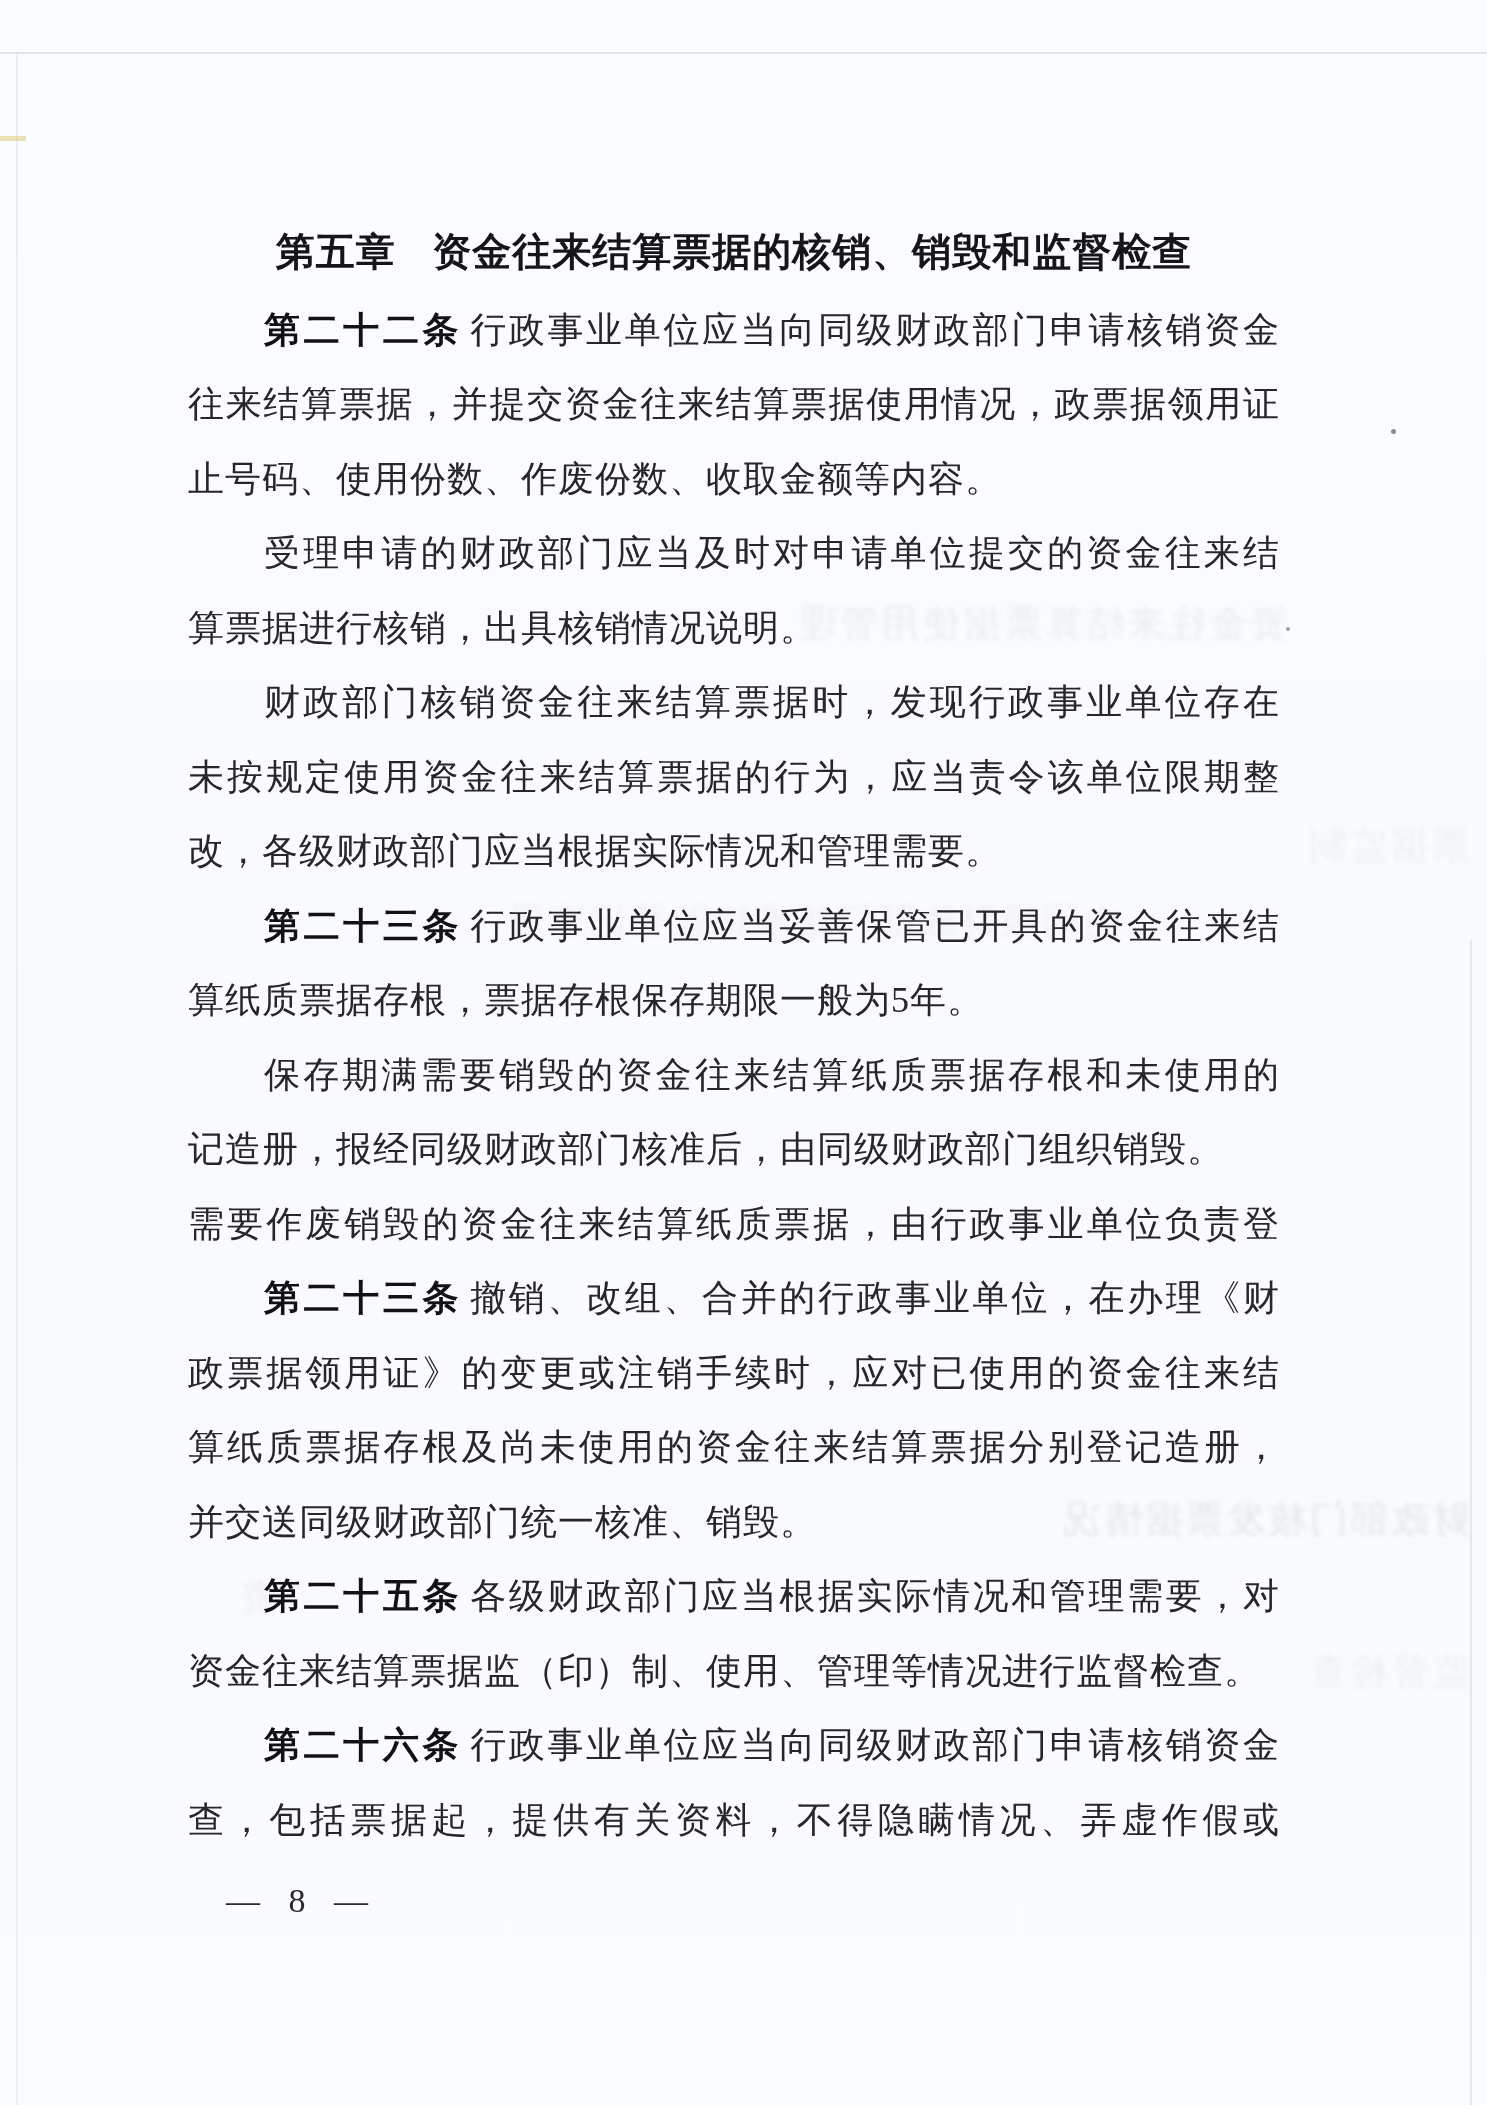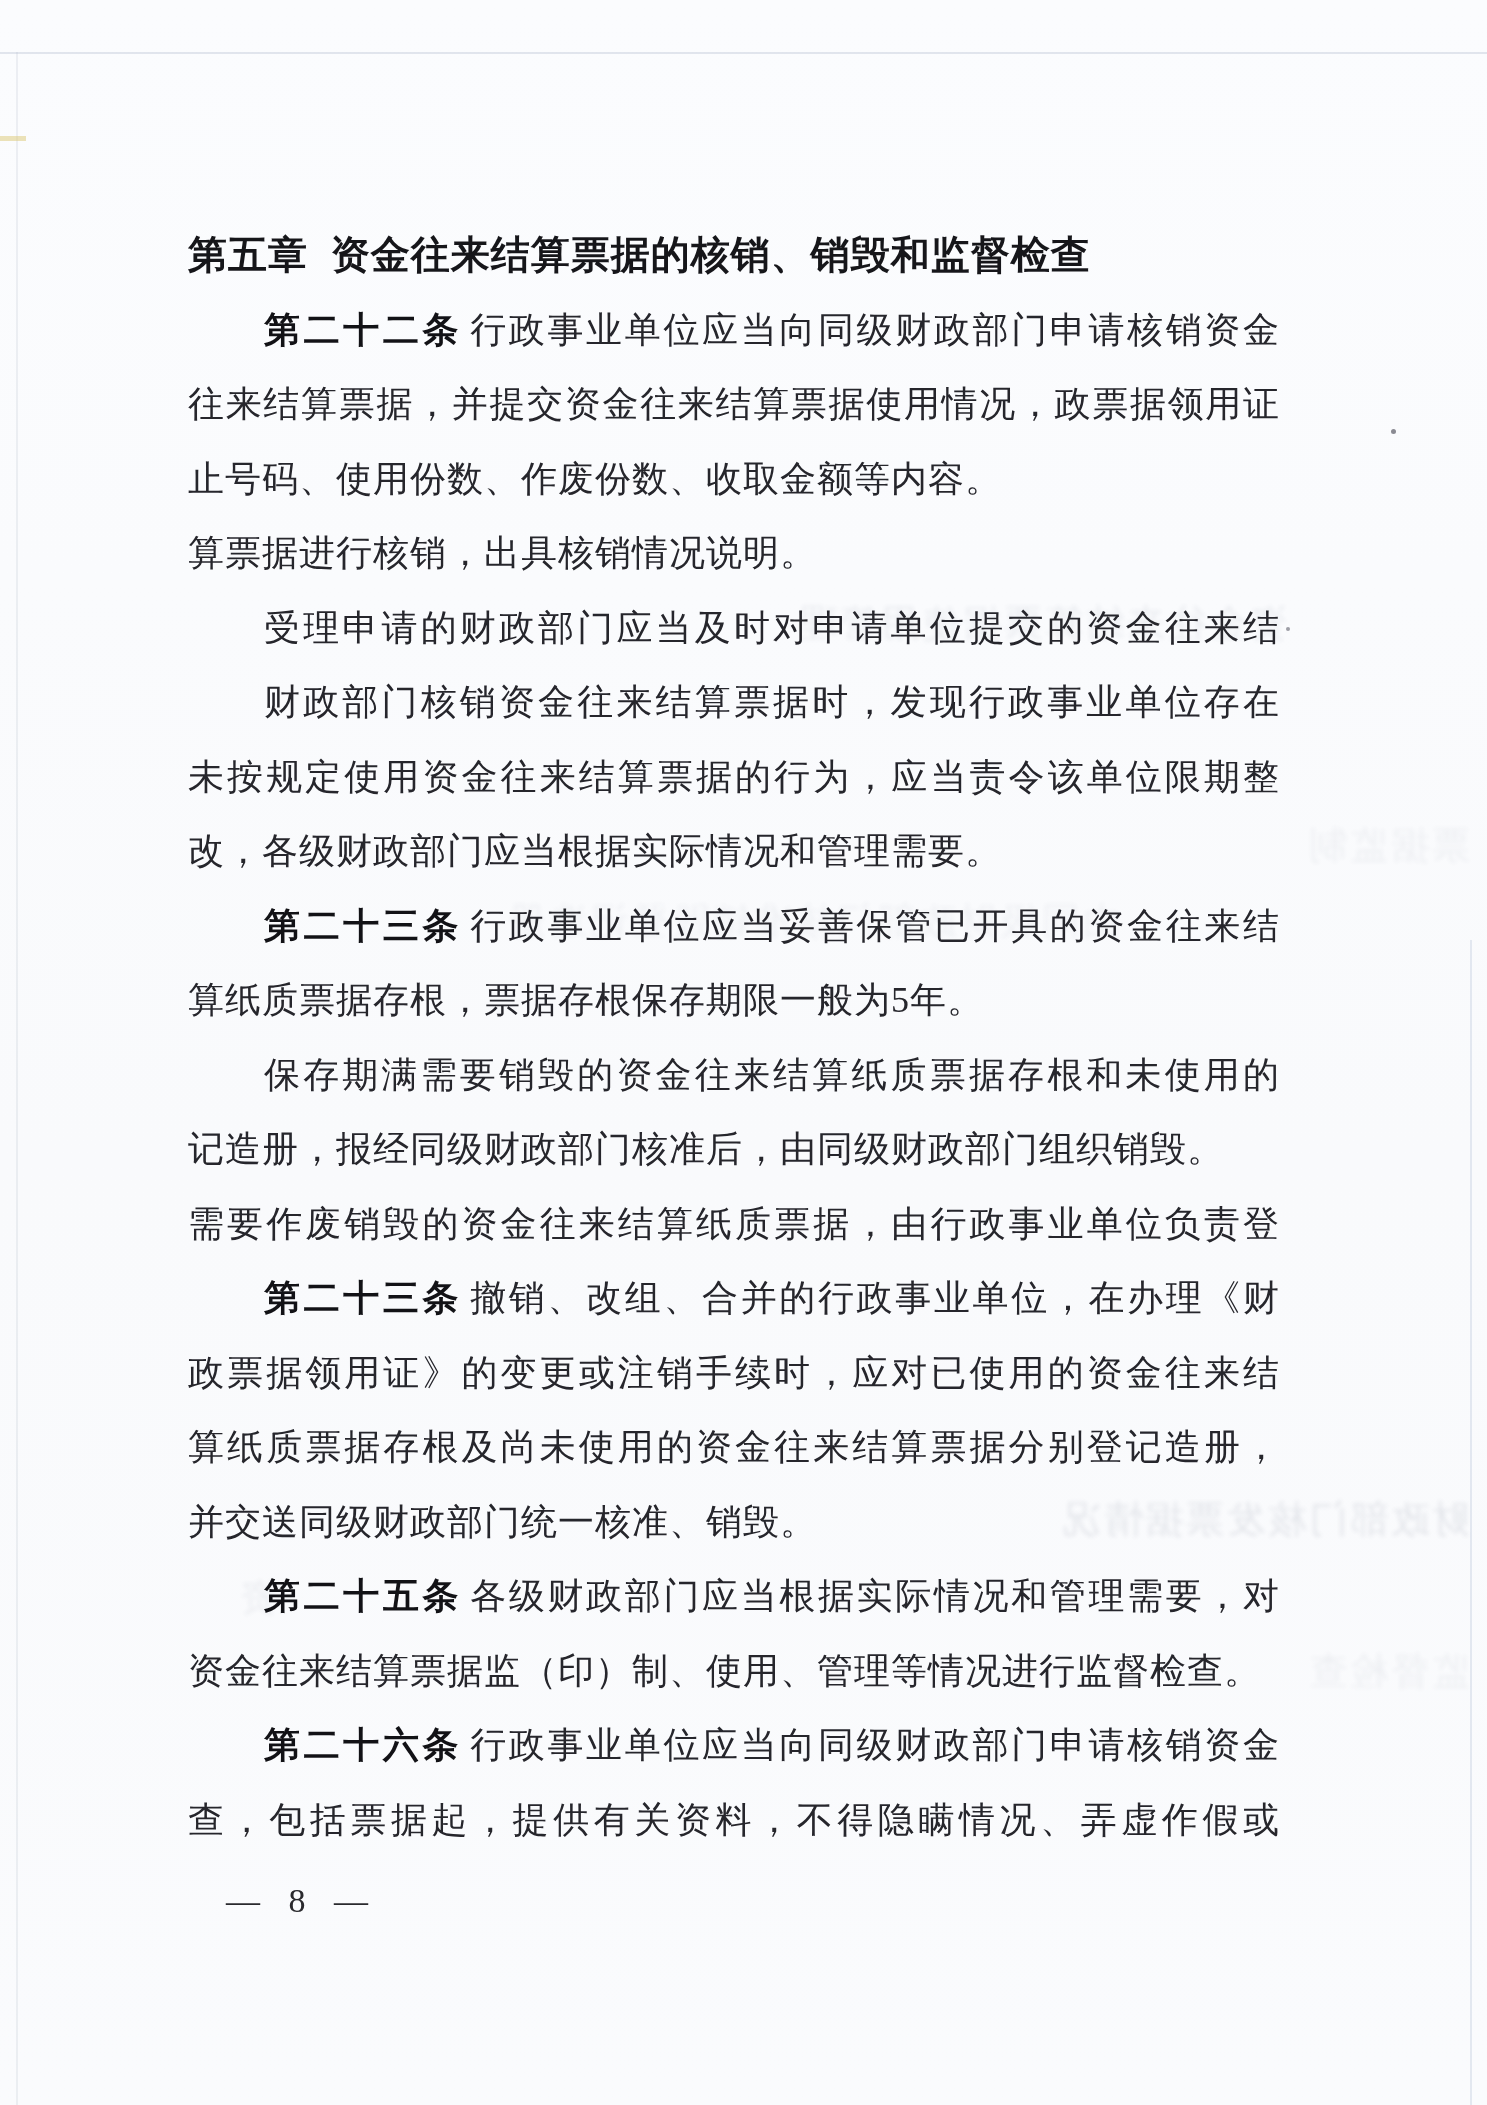--- a/index.html
+++ b/index.html
@@ -39,21 +39,22 @@
   .g4{top:1572px;left:188px;width:90px;opacity:.07;}
   .g5{top:1646px;left:1200px;width:270px;opacity:.06;}
   
   .content{
     position:absolute;
     left:188px;top:218px;
     width:1092px;
   }
   .chapter-title{
     height:74.5px;line-height:74.5px;
-    font-family:Liberation Serif, serif;
+    text-align:center;
+    font-family:Liberation Mono, monospace;
     font-weight:700;
     font-size:39px;
     letter-spacing:1px;
     word-spacing:12px;
     color:#16161a;
     white-space:nowrap;
   }
   .line{
     height:74.5px;line-height:74.5px;
     font-size:36px;
@@ -101,22 +102,22 @@
   <div class="ghost g3">财政部门核发票据情况</div>
   <div class="ghost g4">资</div>
   <div class="ghost g5">监督检查</div>
 
   <main class="content">
     <div class="chapter-title">第五章 资金往来结算票据的核销、销毁和监督检查</div>
     <div id="lines-host">
         <div class="line indent justify"><span class="article-no">第二十二条</span><span>行政事业单位应当向同级财政部门申请核销资金</span></div>
         <div class="line justify"><span>往来结算票据，并提交资金往来结算票据使用情况，政票据领用证</span></div>
         <div class="line"><span>止号码、使用份数、作废份数、收取金额等内容。</span></div>
+        <div class="line indent justify"><span>受理申请的财政部门应当及时对申请单位提交的资金往来结</span></div>
         <div class="line"><span>算票据进行核销，出具核销情况说明。</span></div>
-        <div class="line indent justify"><span>受理申请的财政部门应当及时对申请单位提交的资金往来结</span></div>
         <div class="line indent justify"><span>财政部门核销资金往来结算票据时，发现行政事业单位存在</span></div>
         <div class="line justify"><span>未按规定使用资金往来结算票据的行为，应当责令该单位限期整</span></div>
         <div class="line"><span>改，各级财政部门应当根据实际情况和管理需要。</span></div>
         <div class="line indent justify"><span class="article-no">第二十三条</span><span>行政事业单位应当妥善保管已开具的资金往来结</span></div>
         <div class="line"><span>算纸质票据存根，票据存根保存期限一般为5年。</span></div>
         <div class="line indent justify"><span>保存期满需要销毁的资金往来结算纸质票据存根和未使用的</span></div>
         <div class="line"><span>记造册，报经同级财政部门核准后，由同级财政部门组织销毁。</span></div>
         <div class="line justify"><span>需要作废销毁的资金往来结算纸质票据，由行政事业单位负责登</span></div>
         <div class="line indent justify"><span class="article-no">第二十三条</span><span>撤销、改组、合并的行政事业单位，在办理《财</span></div>
         <div class="line justify"><span>政票据领用证》的变更或注销手续时，应对已使用的资金往来结</span></div>

